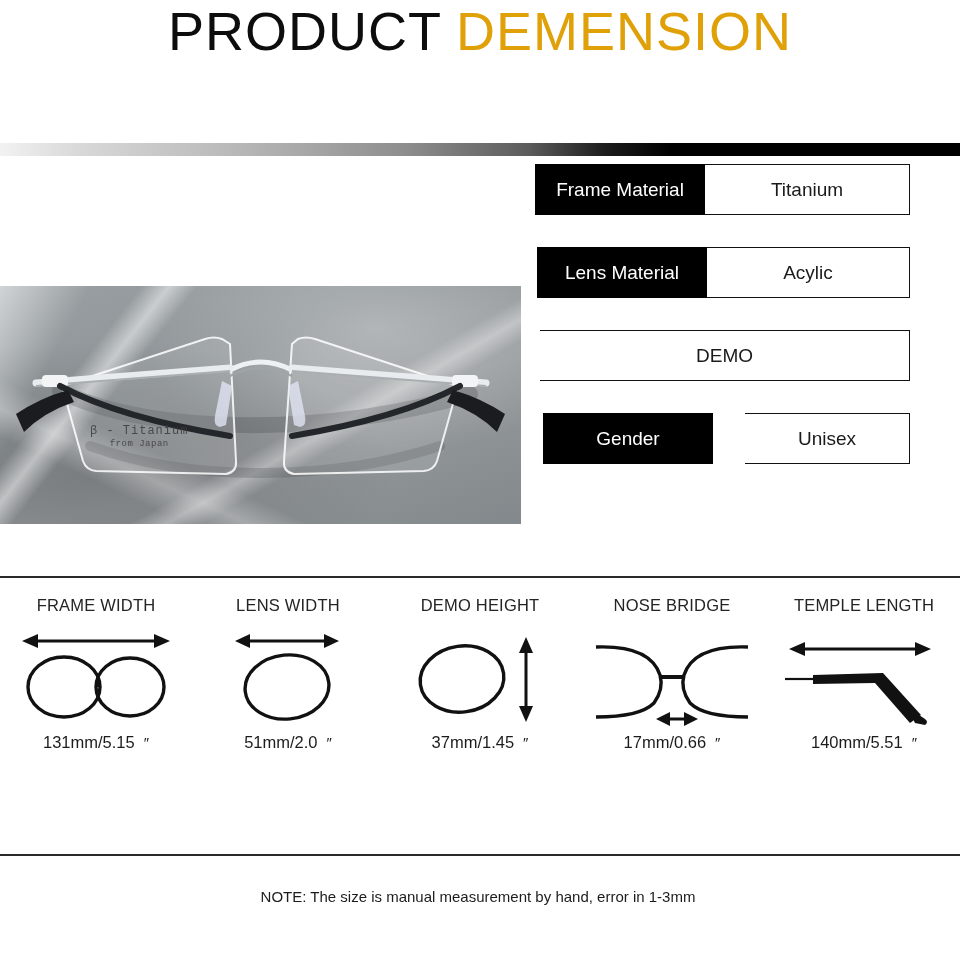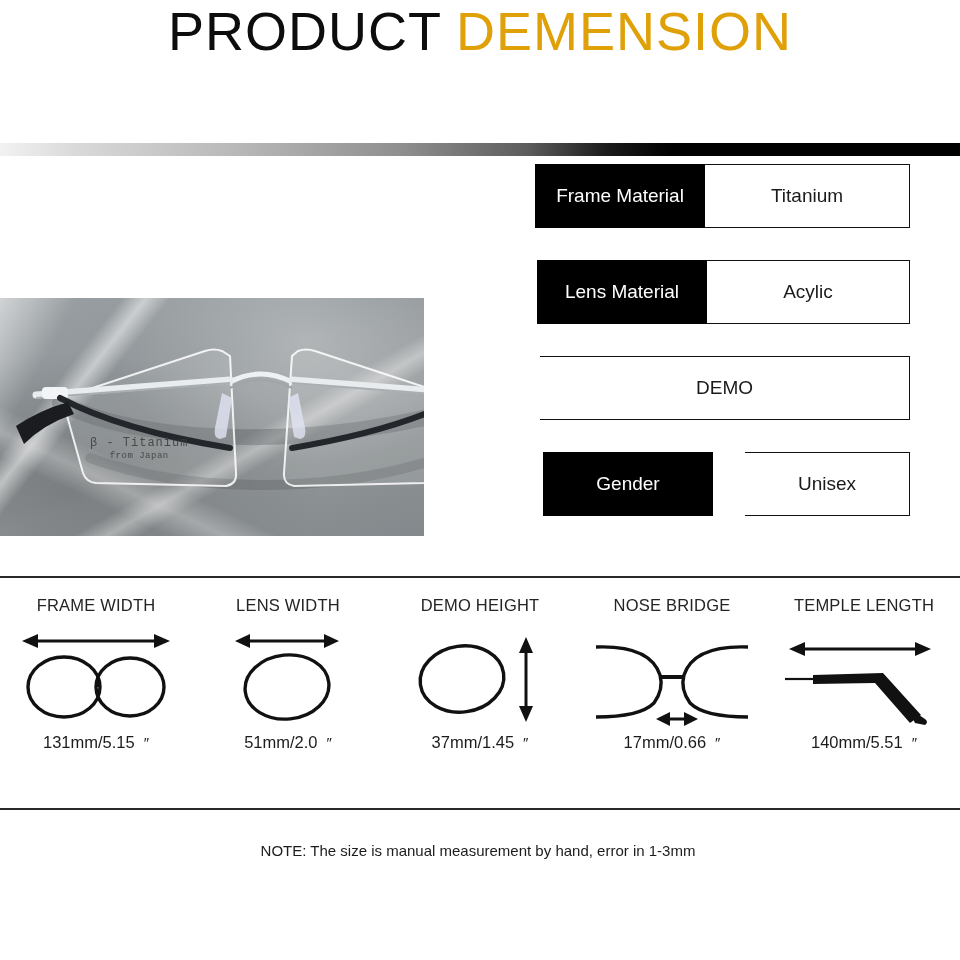--- a/index.html
+++ b/index.html
@@ -50,22 +50,22 @@
 
   
   .mid {
     position: relative;
     height: 420px;
   }
 
   .photo {
     position: absolute;
     left: 0;
-    top: 142px;
-    width: 424px;
+    top: 130px;
+    width: 521px;
     height: 238px;
     overflow: hidden;
     background: #8d9094;
   }
   .photo-bg {
     position: absolute;
     inset: 0;
     background:
       linear-gradient(118deg, rgba(255,255,255,0.55) 0%, rgba(255,255,255,0) 14%),
       linear-gradient(128deg, rgba(255,255,255,0) 20%, rgba(255,255,255,0.5) 24%, rgba(255,255,255,0) 28%),
@@ -92,21 +92,21 @@
 
   .spec-table {
     position: absolute;
     left: 535px;
     top: 8px;
     width: 375px;
   }
   .spec-row {
     display: flex;
     align-items: stretch;
-    height: 64px;
+    height: 51px;
     margin-bottom: 32px;
   }
   .spec-row:last-child { margin-bottom: 0; gap: 32px; }
   .spec-key {
     background: #000000;
     color: #ffffff;
     width: 170px;
     display: flex;
     align-items: center;
     justify-content: center;
@@ -130,21 +130,21 @@
   
   .rule {
     width: 100%;
     height: 2px;
     background: #2a2a2a;
   }
 
   
   .dims {
     display: flex;
-    height: 230px;
+    height: 276px;
     padding-top: 18px;
     box-sizing: border-box;
   }
   .dim-col {
     flex: 1;
     display: flex;
     flex-direction: column;
     align-items: center;
   }
   .dim-label {

